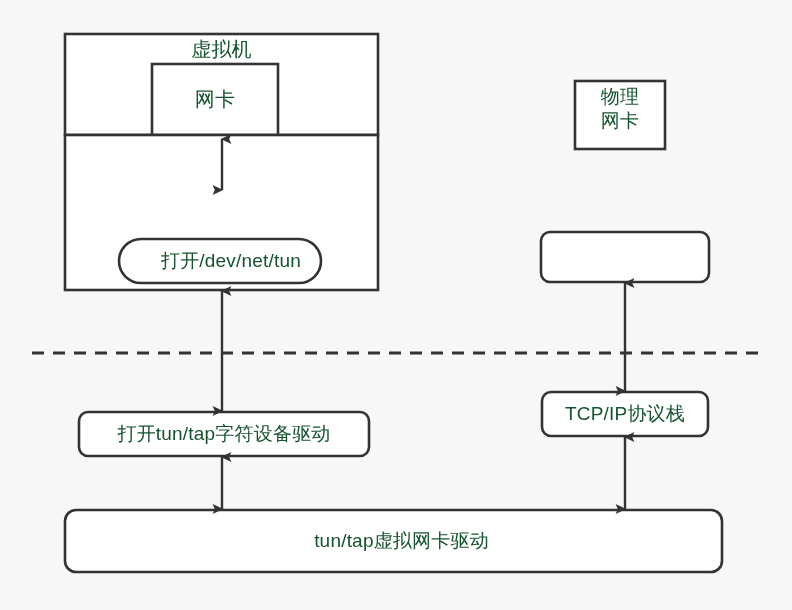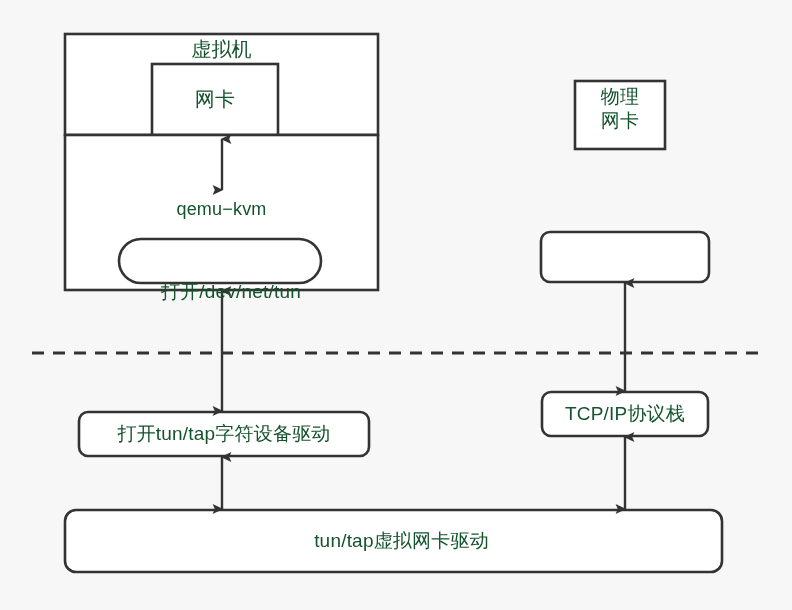--- a/index.html
+++ b/index.html
@@ -35,21 +35,21 @@
     text-align: center;
     line-height: 1.25;
     white-space: pre-line;
     color: #14532d;
     pointer-events: none;
     letter-spacing: 0.2px;
   }
   .lbl-vm        { left: 65px;  top: 34px;  width: 313px; height: 30px;  font-size: 20px; }
   .lbl-nic       { left: 152px; top: 64px;  width: 126px; height: 71px;  font-size: 20px; }
   .lbl-qemu      { left: 65px;  top: 195px; width: 313px; height: 28px;  font-size: 18px; }
-  .lbl-opentun   { left: 119px; top: 239px; width: 224px; height: 44px;  font-size: 19px; margin-top: 31px; }
+  .lbl-opentun   { left: 119px; top: 239px; width: 224px; height: 44px;  font-size: 19px; }
   .lbl-phynic    { left: 575px; top: 81px;  width: 90px;  height: 56px;  font-size: 19px; }
   .lbl-tap0      { left: 541px; top: 232px; width: 168px; height: 50px;  font-size: 19px; }
   .lbl-tcpip     { left: 542px; top: 392px; width: 166px; height: 44px;  font-size: 19px; }
   .lbl-chardrv   { left: 79px;  top: 412px; width: 290px; height: 44px;  font-size: 19px; text-align: center; }
   .lbl-tuntapdrv { left: 65px;  top: 510px; width: 657px; height: 62px;  font-size: 19px; margin-left: 8px; }
 </style>
 </head>
 <body>
 
 <div id="stage">
@@ -92,21 +92,20 @@
 
     <line x1="625" y1="283" x2="625" y2="391" stroke="#333333" stroke-width="2.4" marker-start="url(#arrowUp)" marker-end="url(#arrowDown)"></line>
 
     <line x1="625" y1="437" x2="625" y2="509" stroke="#333333" stroke-width="2.4" marker-start="url(#arrowUp)" marker-end="url(#arrowDown)"></line>
   </svg>
 
   <div class="node-label lbl-vm">虚拟机</div>
 
   <div class="node-label lbl-nic">网卡</div>
 
-  <div class="node-label lbl-qemu">qemu−kvm</div>
 
   <div class="node-label lbl-opentun">打开/dev/net/tun</div>
 
   <div class="node-label lbl-phynic">物理
 网卡</div>
 
 
   <div class="node-label lbl-tcpip">TCP/IP协议栈</div>
 
   <div class="node-label lbl-chardrv">打开tun/tap字符设备驱动</div>

